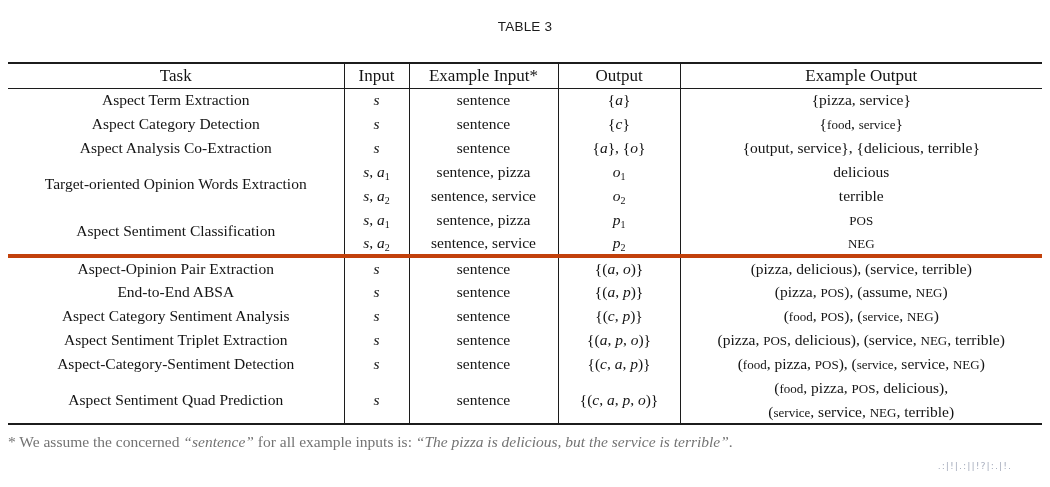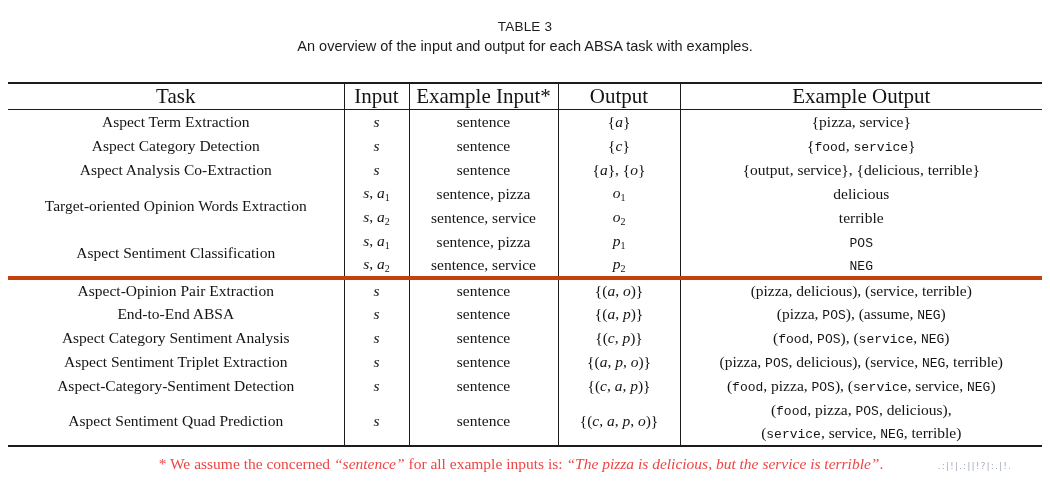--- a/index.html
+++ b/index.html
@@ -4,42 +4,41 @@
 <style>
   html,body{margin:0;padding:0;background:#ffffff;}
   .page{position:relative;width:1050px;height:487px;background:#ffffff;color:#161616;overflow:hidden;}
   .titleblock{padding-top:19px;text-align:center;font-family:"Liberation Sans",sans-serif;color:#1c1c1c;}
   .t-num{font-size:13.5px;letter-spacing:.2px;}
   .t-cap{font-size:14.5px;margin-top:4px;}
   table.absa{border-collapse:collapse;table-layout:fixed;margin:28px 0 0 8px;width:1034px;
     border-top:2px solid #1c1c1c;border-bottom:2px solid #1c1c1c;
     font-family:"Liberation Serif",serif;font-size:15.5px;color:#141414;}
   thead tr{height:25px;}
-  thead th{font-weight:normal;border-bottom:1.2px solid #1c1c1c;padding:0;font-size:21px;}
+  thead th{font-weight:normal;border-bottom:1.2px solid #1c1c1c;padding:0;font-size:17px;}
   tbody tr{height:24px;}
   td{padding:0;text-align:center;vertical-align:middle;white-space:nowrap;overflow:hidden;}
   .vl{border-left:1.2px solid #1c1c1c;text-align:center;}
   #group-1{border-top:4px solid #c2410c;}
   .sg{font-style:normal;}
   .sg.it{font-style:italic;}
-  .sg.tt{font-family:Liberation Mono, monospace;font-size:13px;}
+  .sg.tt{font-family:Liberation Serif, serif;font-size:13px;}
   .sg.sub{font-size:10px;vertical-align:-3px;}
-  .footnote{margin:8px 16px 0 8px;font-family:"Liberation Serif",serif;font-size:15.5px;color:#ef4444;text-align:center;}
+  .footnote{margin:8px 16px 0 8px;font-family:"Liberation Serif",serif;font-size:15.5px;color:#737373;}
   .watermark{position:absolute;right:38px;top:460px;width:145px;text-align:right;
     font-family:"DejaVu Sans",sans-serif;font-size:9.5px;letter-spacing:1px;
     color:#5f6b88;opacity:.55;filter:blur(.7px);}
 </style>
 </head>
 <body>
 
 <div class="page">
 
   <div class="titleblock">
     <div class="t-num">TABLE 3</div>
-    <div class="t-cap">An overview of the input and output for each ABSA task with examples.</div>
   </div>
 
   <table class="absa">
     <colgroup>
       <col style="width:336px">
         <col style="width:65px">
         <col style="width:149px">
         <col style="width:122px">
         <col style="width:362px">
     </colgroup>

